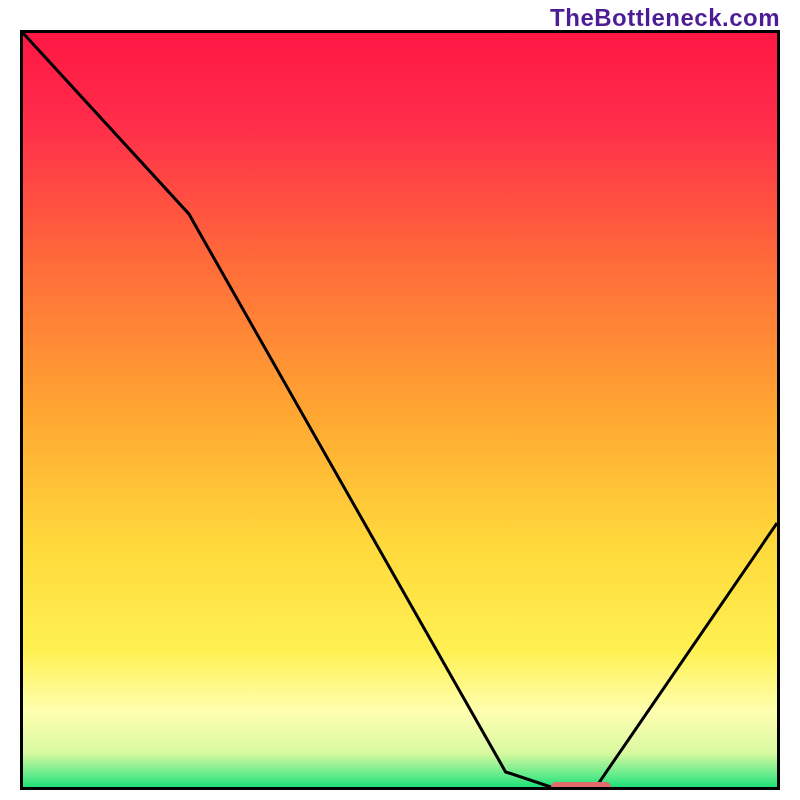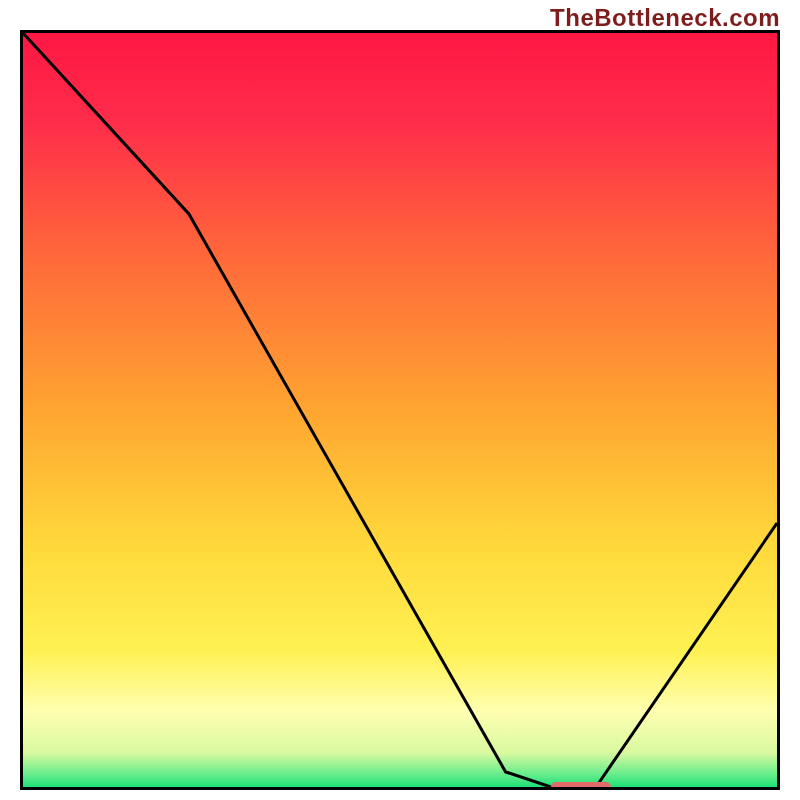--- a/index.html
+++ b/index.html
@@ -10,21 +10,21 @@
     background: #ffffff;
     font-family: Arial, Helvetica, sans-serif;
     position: relative;
   }
   .watermark {
     position: absolute;
     top: 4px;
     right: 20px;
     font-size: 24px;
     font-weight: bold;
-    color: #7f1d1d;
+    color: #4c1d95;
     letter-spacing: 0.5px;
   }
   .plot-frame {
     position: absolute;
     left: 20px;
     top: 30px;
     width: 760px;
     height: 760px;
     border: 3px solid #000000;
     box-sizing: border-box;

